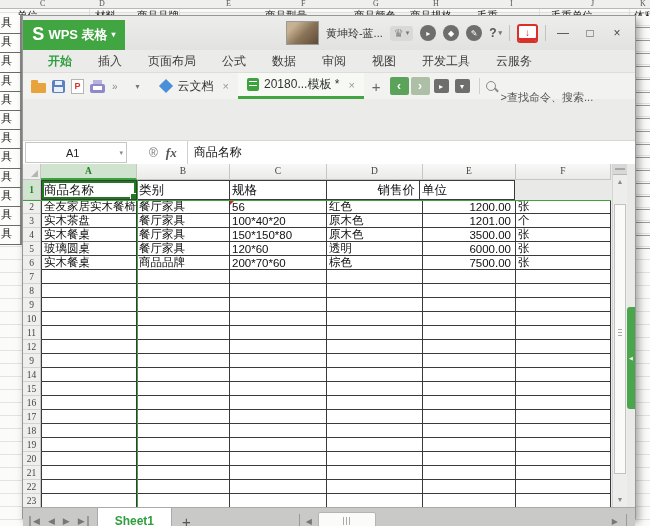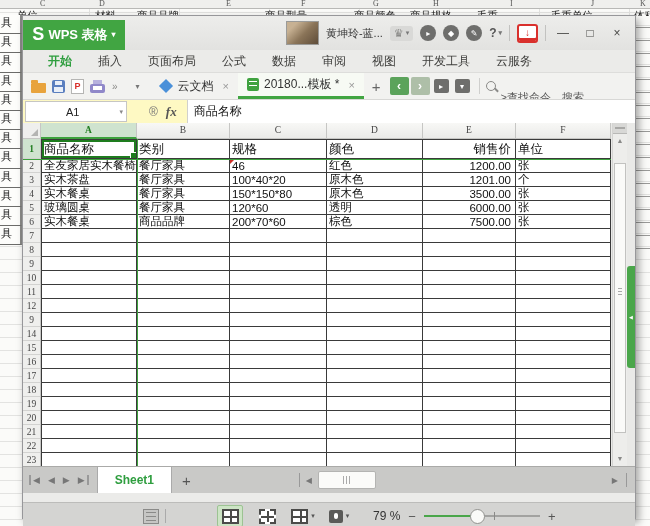--- a/index.html
+++ b/index.html
@@ -83,21 +83,21 @@
   .navfwd{background:#aebfa8;}
   .darksq{width:15px;height:14px;background:#6e6e6c;border-radius:2px;color:#fff;font-size:8px;
      display:flex;align-items:center;justify-content:center;margin:0 3px;}
   .toolsep{width:1px;height:16px;background:#cfcfcd;margin:0 6px;}
   .search{display:flex;align-items:center;gap:5px;flex:1;}
   .i-mag{width:8px;height:8px;border:1.5px solid #8a8a88;border-radius:50%;position:relative;}
   .i-mag::after{content:"";position:absolute;left:7px;top:7px;width:5px;height:1.5px;background:#8a8a88;transform:rotate(45deg);}
   .searchtext{font-size:11px;color:#555;white-space:nowrap;overflow:hidden;margin-top:23px;}
 
   
-  .formulabar{height:23px;background:#fef9c3;border-top:1px solid #d8d8d6;display:flex;align-items:center;flex:0 0 auto;}
+  .formulabar{height:23px;background:#ffffff;border-top:1px solid #d8d8d6;display:flex;align-items:center;flex:0 0 auto;margin-top:41px;}
   .namebox{width:100px;height:19px;background:#fff;border:1px solid #c6c6c4;margin-left:2px;
      display:flex;align-items:center;font-size:11px;color:#222;}
   .namebox .nval{flex:1;text-align:center;}
   .namebox .caret{font-size:7px;color:#888;padding-right:3px;}
   .lookup{font-size:12px;color:#777;margin:0 8px 0 22px;}
   .fx{font:italic bold 13px "Liberation Serif",serif;color:#555;margin-right:10px;}
   .finput{flex:1;height:100%;background:#fff;border-left:1px solid #d0d0ce;
      font-size:12px;color:#111;display:flex;align-items:center;padding-left:6px;}
 
   
@@ -318,29 +318,28 @@
         <div class="g-colhead" style="width: 96px;">D</div>
         <div class="g-colhead" style="width: 93px;">E</div>
         <div class="g-colhead" style="width: 95px;">F</div>
       </div>
     <div id="grid-rows">
         <div class="g-row r1">
           <div class="g-rowhead sel">1</div>
           <div class="g-cell first active" style="width: 96px;">商品名称</div>
           <div class="g-cell" style="width: 93px;">类别</div>
           <div class="g-cell" style="width: 97px;">规格</div>
-          <div class="g-cell" style="width: 96px;">颜色</div>
           <div class="g-cell num" style="width: 93px;">销售价</div>
           <div class="g-cell" style="width: 95px;">单位</div>
         </div>
         <div class="g-row">
           <div class="g-rowhead">2</div>
           <div class="g-cell first" style="width: 96px;">全友家居实木餐椅</div>
           <div class="g-cell" style="width: 93px;">餐厅家具</div>
-          <div class="g-cell hascomment" style="width: 97px;">46</div>
+          <div class="g-cell hascomment" style="width: 97px;">56</div>
           <div class="g-cell" style="width: 96px;">红色</div>
           <div class="g-cell num" style="width: 93px;">1200.00</div>
           <div class="g-cell" style="width: 95px;">张</div>
         </div>
         <div class="g-row">
           <div class="g-rowhead">3</div>
           <div class="g-cell first" style="width: 96px;">实木茶盘</div>
           <div class="g-cell" style="width: 93px;">餐厅家具</div>
           <div class="g-cell" style="width: 97px;">100*40*20</div>
           <div class="g-cell" style="width: 96px;">原木色</div>

